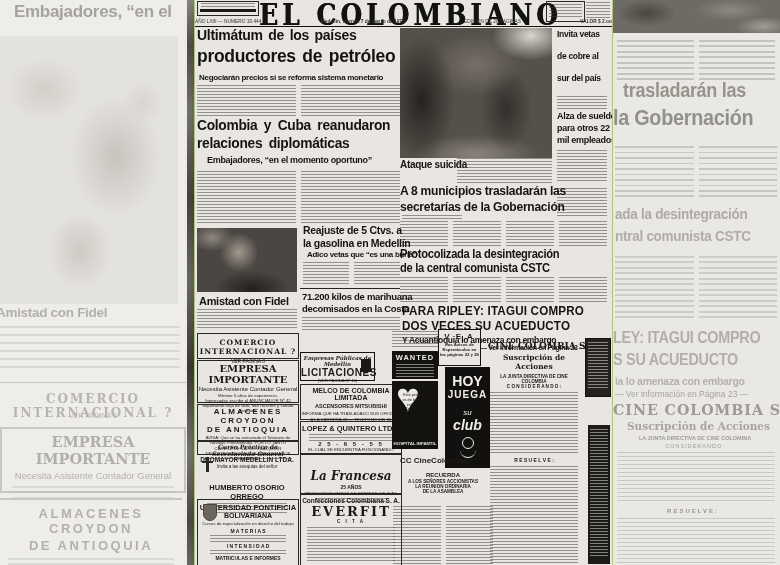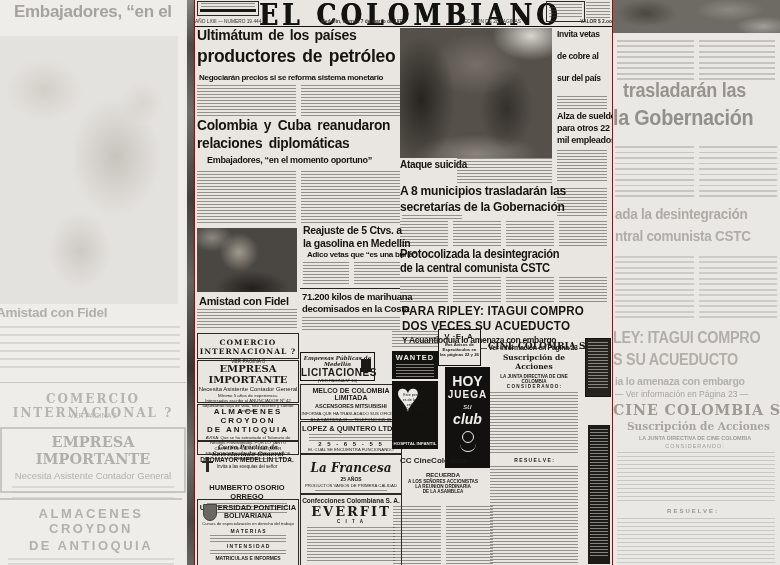--- a/index.html
+++ b/index.html
@@ -1,16 +1,16 @@
 <!DOCTYPE html>
 <html><head>
 <meta charset="utf-8">
 <style>
   html,body{margin:0;padding:0;background:#fff}
-  #stage{position:relative;width:780px;height:565px;background:#7f1d1d;overflow:hidden;
+  #stage{position:relative;width:780px;height:565px;background:#bef264;overflow:hidden;
          font-family:"Liberation Sans",sans-serif;color:#1c1a17}
   .a{position:absolute}
   .h{font-weight:bold;line-height:1.04;letter-spacing:-0.3px;white-space:nowrap;color:#16140f}
   .sf{font-family:"DejaVu Serif",serif}
   .ctr{text-align:center}
   .cx90{transform:scaleX(.90);transform-origin:0 50%}
   .cx93{transform:scaleX(.93);transform-origin:0 50%}
   .cx95{transform:scaleX(.95);transform-origin:0 50%}
   
   .gk{background-image:repeating-linear-gradient(180deg,currentColor 0 1px,transparent 1px 3px);opacity:.5;color:#3c3a34}
@@ -222,21 +222,21 @@
       <div style="font-size:4.3px;margin-top:2px">INFORMA QUE HA TRASLADADO SUS OFICINAS</div>
       <div style="font-size:4.3px;margin-top:1px">A LA CARRERA 43 — TELEFONO 245 65</div>
     </div>
     <div class="a box ctr" style="left:105px;top:421px;width:100px;height:31px">
       <div style="font-size:7.5px;font-weight:bold;margin-top:2px">LOPEZ &amp; QUINTERO LTDA.</div>
       <div class="gk" style="margin:1px 8px 0;height:7px"></div>
       <div style="font-size:6px;font-weight:bold;letter-spacing:2px">2 5 - 6 5 - 5 5</div>
       <div style="font-size:4.3px">EL CUAL SE ENCUENTRA FUNCIONANDO</div>
     </div>
     <div class="a box ctr" style="left:105px;top:454px;width:100px;height:38px">
-      <div class="sf" style="font-size:12px;font-weight:bold;font-style:italic;margin-top:6px">La Francesa</div>
+      <div class="sf" style="font-size:12px;font-weight:bold;font-style:italic;margin-top:14px">La Francesa</div>
       <div style="font-size:5px;font-weight:bold;margin-top:1px">25 AÑOS</div>
       <div style="font-size:4.3px;margin-top:1px">PRODUCTOS VARIOS DE PRIMERA CALIDAD</div>
       <div class="gk" style="margin:2px 14px 0;height:4px"></div>
     </div>
     <div class="a box ctr" style="left:105px;top:494px;width:100px;height:70px">
       <div style="font-size:6.5px;font-weight:bold;margin-top:2px">Confecciones Colombiana S. A.</div>
       <div class="sf" style="font-size:13px;font-weight:bold;letter-spacing:2px">EVERFIT</div>
       <div style="font-size:4.5px;font-weight:bold;letter-spacing:2px">C I T A</div>
       <div class="gk" style="margin:3px 6px 0;height:34px"></div>
     </div>
@@ -253,21 +253,21 @@
     </div>
     <div class="a ctr" style="left:243px;top:329px;width:41px;height:35px;border:1.5px solid #15130f">
       <div style="font-size:8px;font-weight:bold;letter-spacing:2px;margin-top:2px">V E A</div>
       <div style="font-size:4.3px;font-weight:bold;margin-top:1px">Los Avisos de</div>
       <div style="font-size:4.3px;font-weight:bold">Espectáculos en</div>
       <div style="font-size:4.3px;font-weight:bold">las páginas 22 y 26</div>
     </div>
     <div class="a ctr" style="left:250px;top:367px;width:45px;height:101px;background:#131110">
       <div style="font-size:14px;font-weight:bold;color:#f0eee9;margin-top:6px">HOY</div>
       <div style="font-size:10px;font-weight:bold;color:#f0eee9;letter-spacing:1px">JUEGA</div>
-      <div style="font-size:8px;font-style:italic;color:#f0eee9;margin-top:2px">su</div>
+      <div style="font-size:8px;font-style:italic;color:#f0eee9;margin-top:8px">su</div>
       <div style="font-size:14px;font-style:italic;font-weight:bold;color:#f0eee9">club</div>
       <div class="mascot" style="margin:4px auto 0"></div>
       <div class="mascot-tail" style="margin:1px auto 0"></div>
     </div>
     <div class="a" style="left:205px;top:456px;font-size:8px;font-weight:bold;white-space:nowrap">CC CineColombia</div>
     <div class="a ctr" style="left:198px;top:472px;width:100px">
       <div style="font-size:6px;font-weight:bold">RECUERDA</div>
       <div style="font-size:4.6px;font-weight:bold;margin-top:1px">A LOS SEÑORES ACCIONISTAS</div>
       <div style="font-size:4.6px;font-weight:bold">LA REUNION ORDINARIA</div>
       <div style="font-size:4.6px;font-weight:bold">DE LA ASAMBLEA</div>

